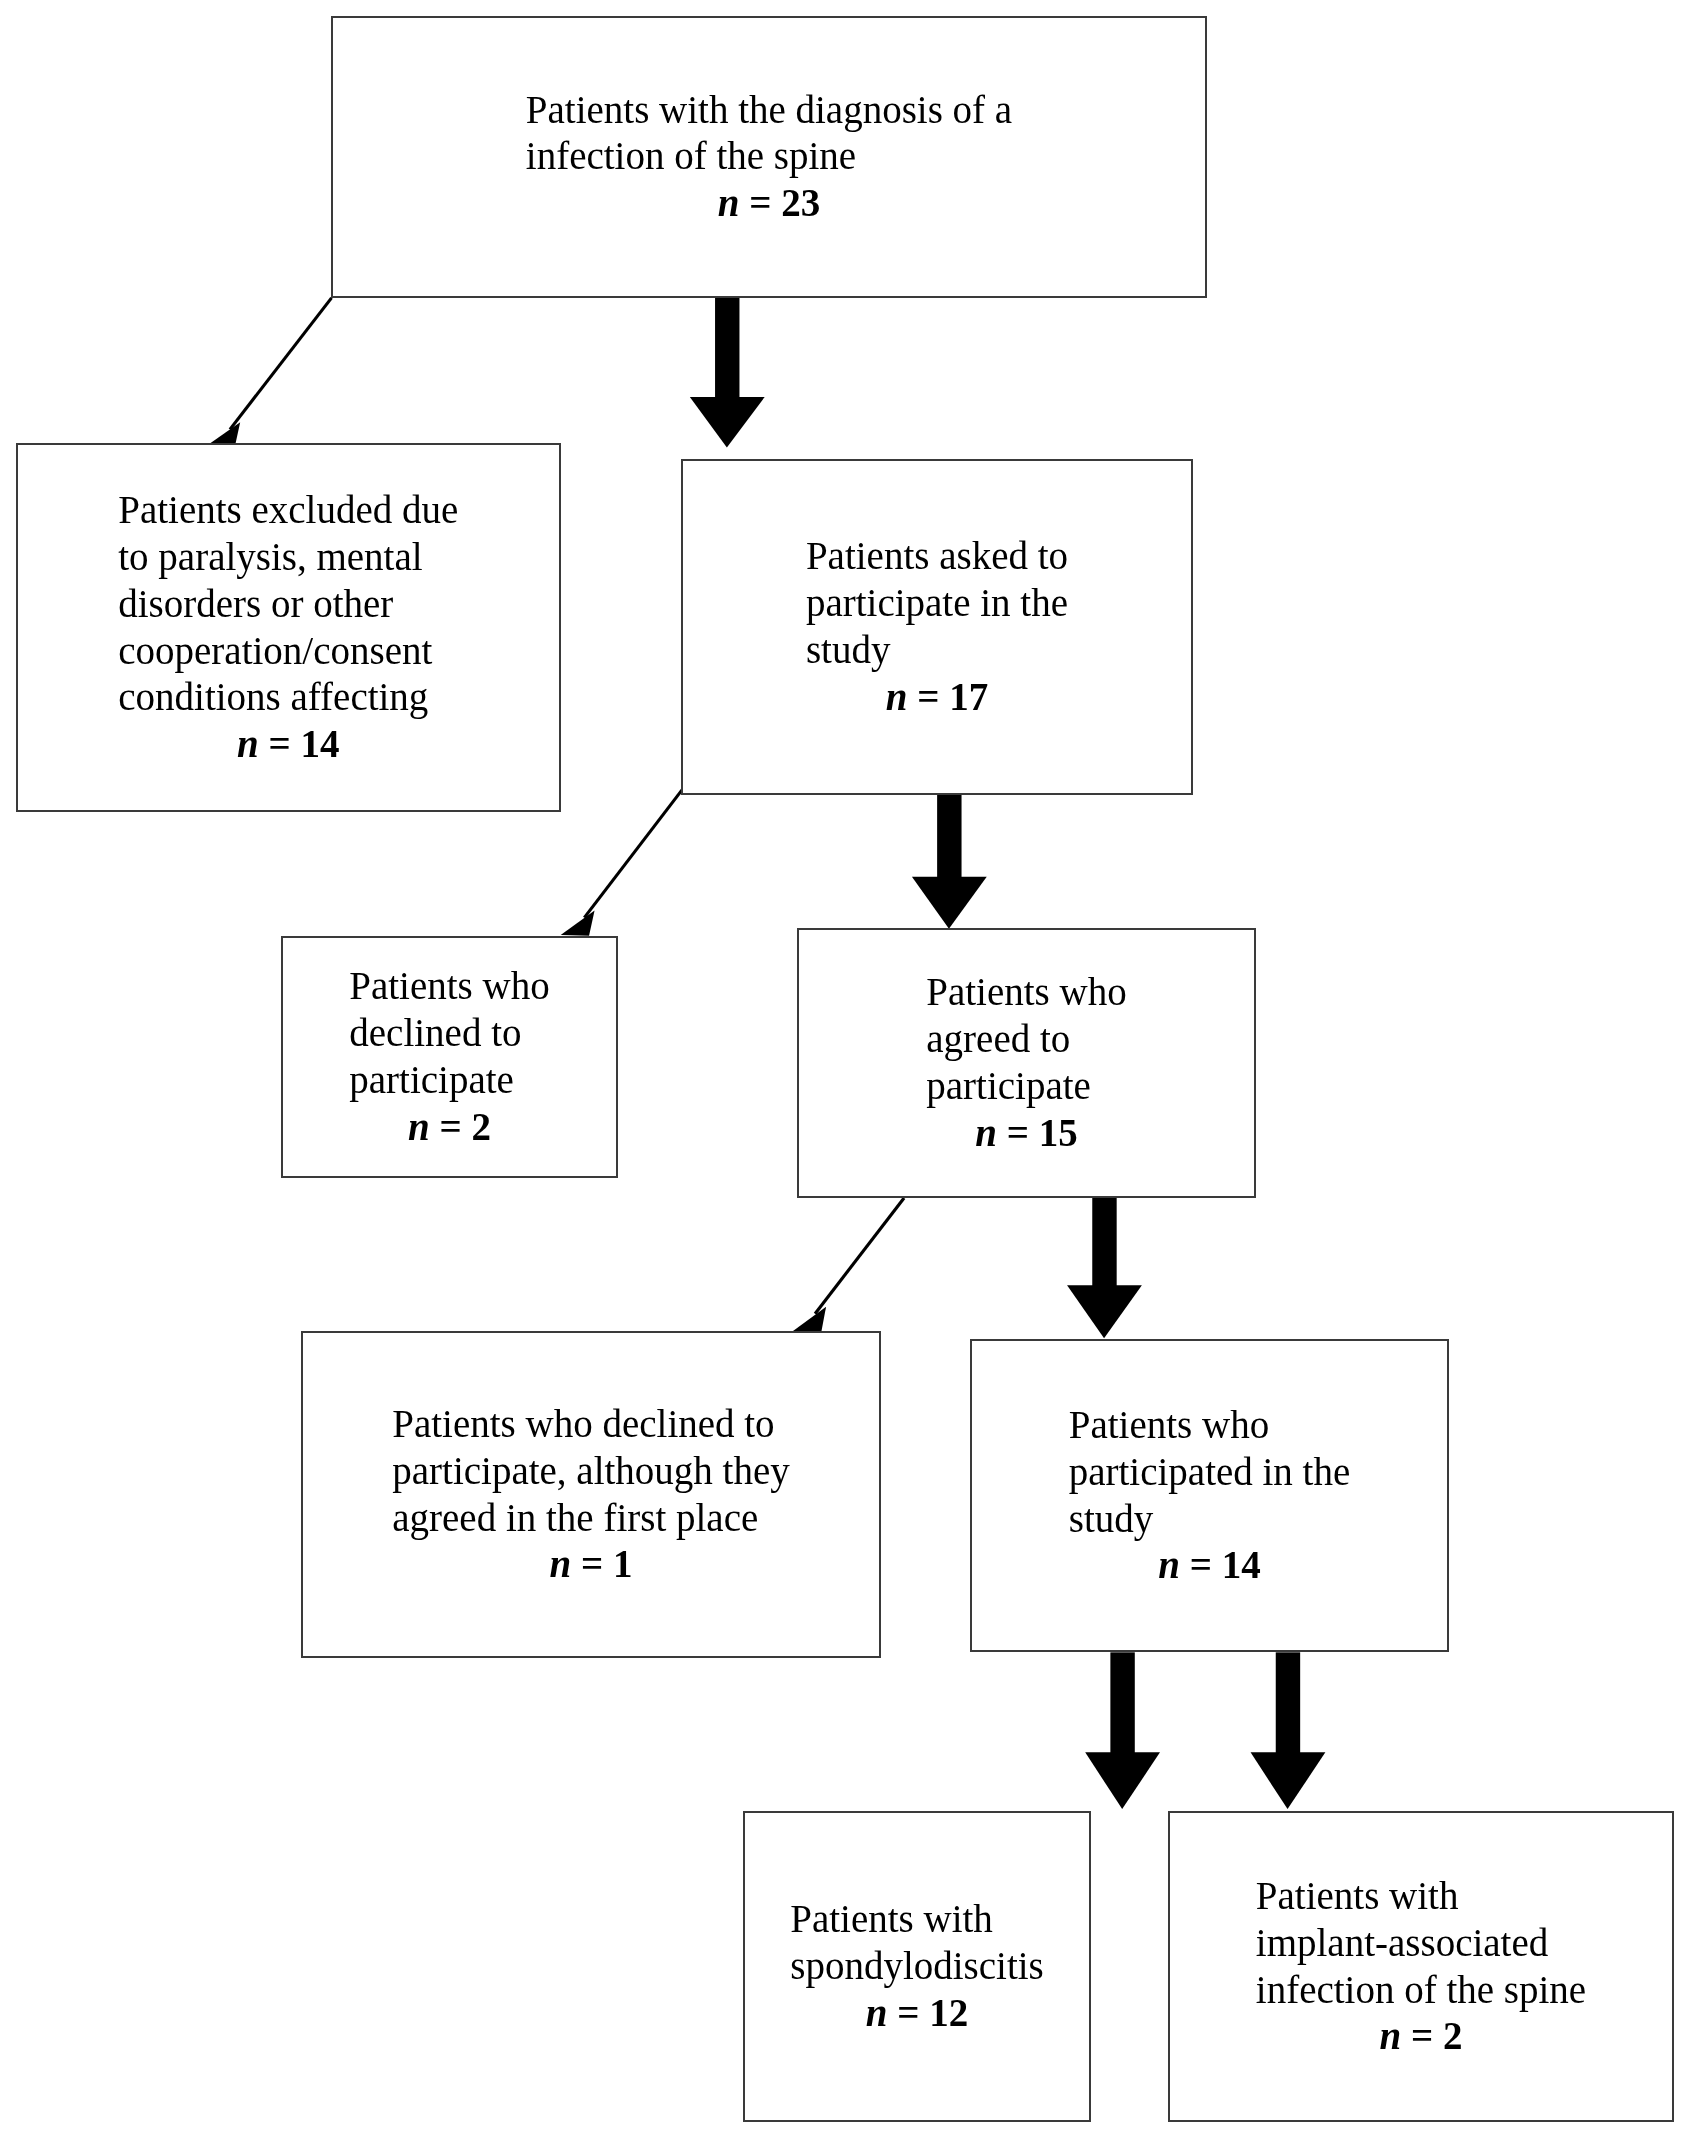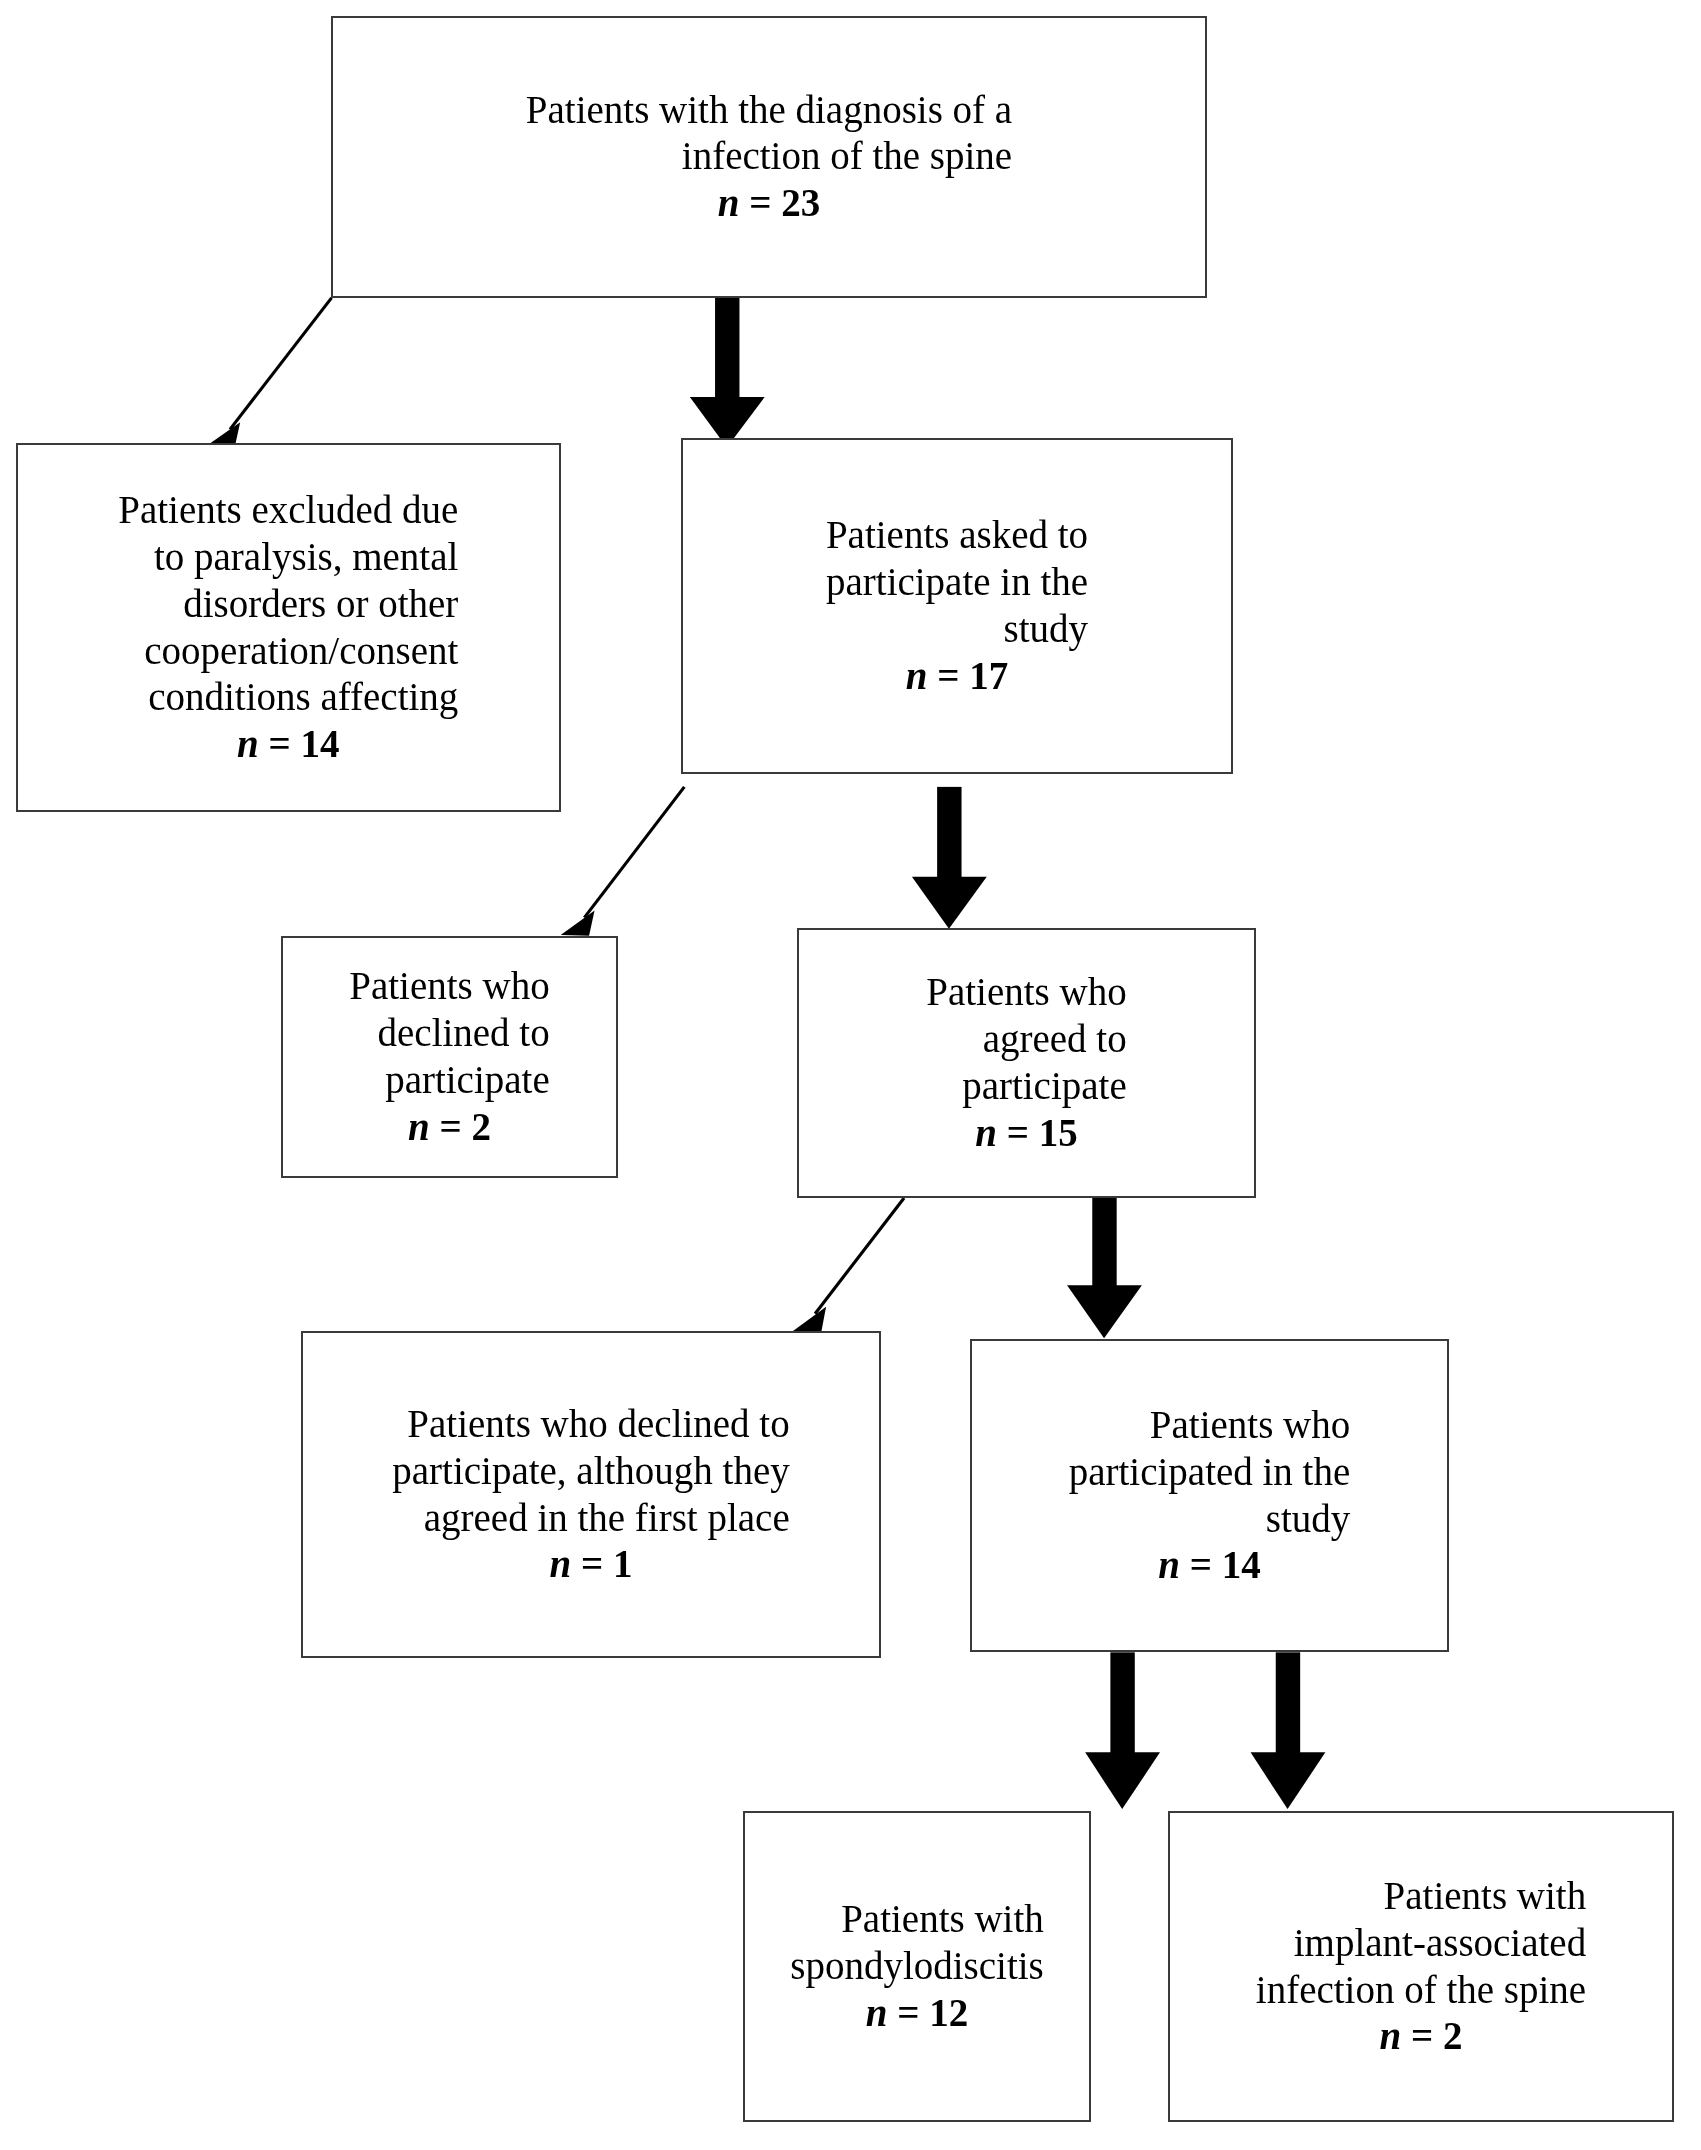--- a/index.html
+++ b/index.html
@@ -18,21 +18,21 @@
   }
   .node {
     position: absolute;
     box-sizing: border-box;
     border: 2.4px solid #3a3a3a;
     background: #ffffff;
     display: flex;
     flex-direction: column;
     align-items: center;
     justify-content: center;
-    text-align: right;
+    text-align: left;
     color: #000000;
     font-size: 39px;
     line-height: 1.20;
     padding: 4.7px 7.9px;
   }
   .node .lines {
     display: block;
   }
   .node .nline {
     display: block;
@@ -120,21 +120,21 @@
       <span class="nline">to paralysis, mental</span>
       <span class="nline">disorders or other</span>
       <span class="nline">cooperation/consent</span>
       <span class="nline">conditions affecting</span>
     </span>
     <span class="count">
       <span class="ital">n</span><span> = 14</span>
     </span>
   </div>
 
-  <div class="node" style="left:681px; top:438px; width:552px; height:336px;">
+  <div class="node" style="left:681px; top:459px; width:512px; height:336px;">
     <span class="lines">
       <span class="nline">Patients asked to</span>
       <span class="nline">participate in the</span>
       <span class="nline">study</span>
     </span>
     <span class="count">
       <span class="ital">n</span><span> = 17</span>
     </span>
   </div>
 

